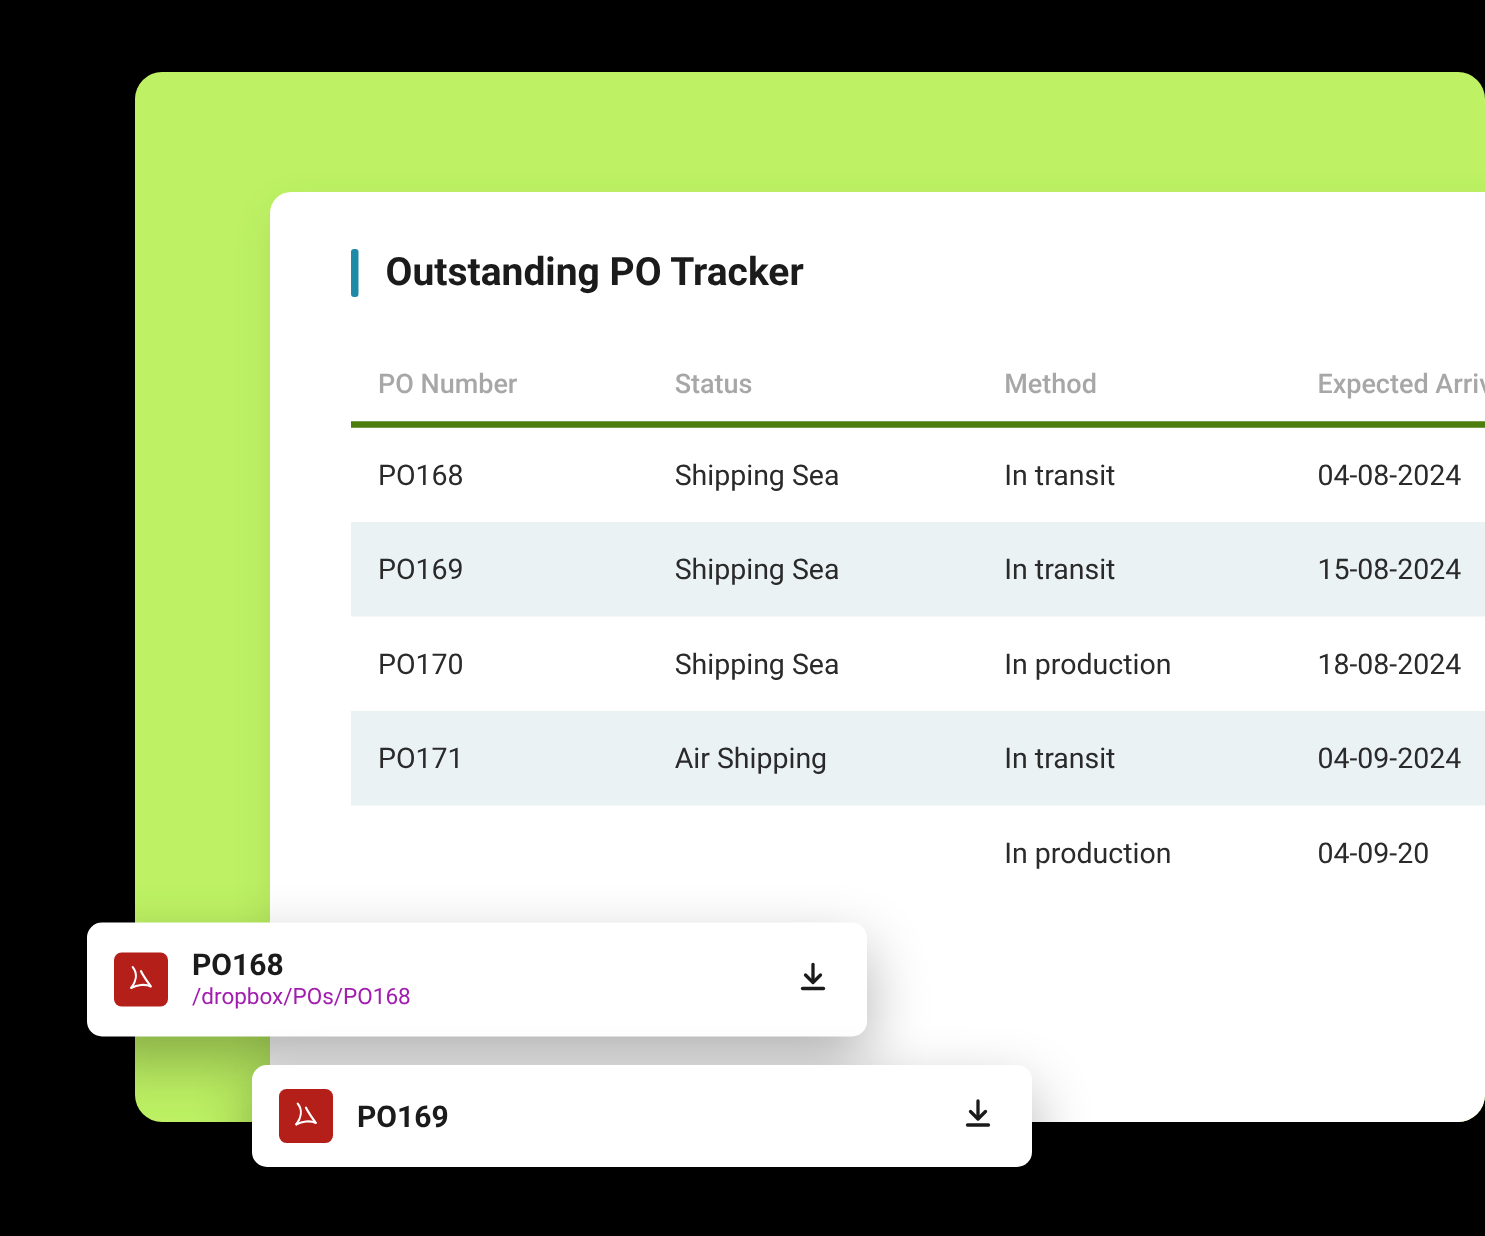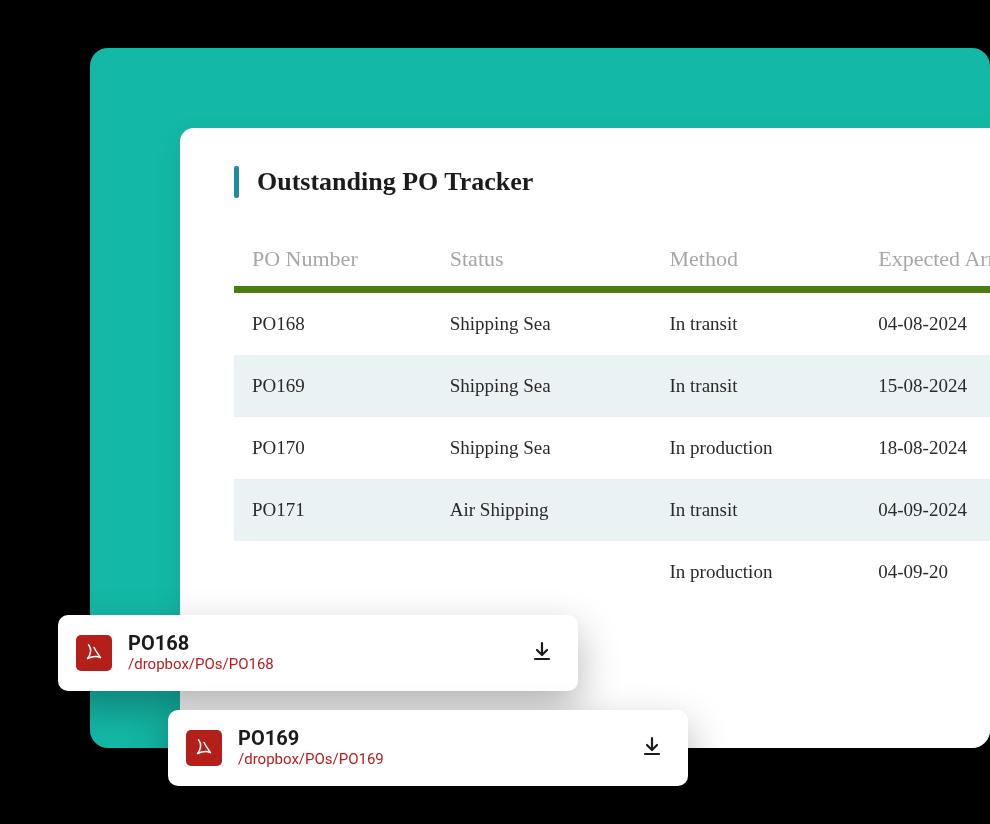--- a/index.html
+++ b/index.html
@@ -10,25 +10,24 @@
     font-family: -apple-system, BlinkMacSystemFont, "Segoe UI", Roboto, Arial, sans-serif;
     position: relative;
     overflow: hidden;
   }
   .outer-card {
     position: absolute;
     top: 48px;
     left: 90px;
     width: 900px;
     height: 700px;
-    background: #14b8a6;
+    background: #bef264;
     border-radius: 18px;
     box-shadow: 0 20px 60px rgba(0,0,0,0.45);
     overflow: hidden;
-    font-family: Liberation Serif, serif;
   }
   .inner-card {
     position: absolute;
     top: 80px;
     left: 90px;
     width: 900px;
     height: 640px;
     background: #fff;
     border-radius: 14px;
     box-shadow: 0 10px 30px rgba(0,0,0,0.08);
@@ -55,23 +54,23 @@
   table.po-table {
     width: 100%;
     border-collapse: collapse;
     font-size: 19px;
     color: #2a2a2a;
   }
   .po-table thead th {
     text-align: left;
     font-weight: 500;
     color: #a7a7a7;
-    font-size: 22px;
+    font-size: 18px;
     padding: 0 0 14px 18px;
-    border-bottom: 7px solid #4d7c0f;
+    border-bottom: 4px solid #4d7c0f;
   }
   .po-table tbody td {
     padding: 20px 0 20px 18px;
     white-space: nowrap;
   }
   .po-table tbody tr.alt {
     background: #eaf2f3;
   }
   .col-po { width: 180px; }
   .col-method { width: 200px; }
@@ -113,21 +112,21 @@
     flex: 1;
   }
   .file-name {
     font-size: 20px;
     font-weight: 700;
     color: #1b1b1b;
     line-height: 1.2;
   }
   .file-path {
     font-size: 15px;
-    color: #b91c1c;
+    color: #a21caf;
     line-height: 1.3;
   }
   .dl-btn {
     width: 28px;
     height: 28px;
     cursor: pointer;
     display: flex;
     align-items: center;
     justify-content: center;
   }
@@ -215,21 +214,20 @@
 <div class="file-card file-card-2">
   <div class="pdf-icon">
     <svg viewBox="0 0 24 24" fill="none" stroke="#fff" stroke-width="1.6">
       <path d="M6 3 C10 8 8 14 5 18" stroke-linecap="round"></path>
       <path d="M5 18 C9 16 15 15 19 17" stroke-linecap="round"></path>
       <path d="M12 6 C14 10 17 14 19 17" stroke-linecap="round"></path>
     </svg>
   </div>
   <div class="file-text">
     <div class="file-name">PO169</div>
-    <div class="file-path">/dropbox/POs/PO169</div>
   </div>
   <div class="dl-btn">
     <span>
       <svg viewBox="0 0 24 24" fill="none" stroke="#1b1b1b" stroke-width="2.2" stroke-linecap="round" stroke-linejoin="round">
         <path d="M12 4 L12 15"></path>
         <path d="M7 11 L12 16 L17 11"></path>
         <path d="M5 20 L19 20"></path>
       </svg>
     </span>
   </div>

